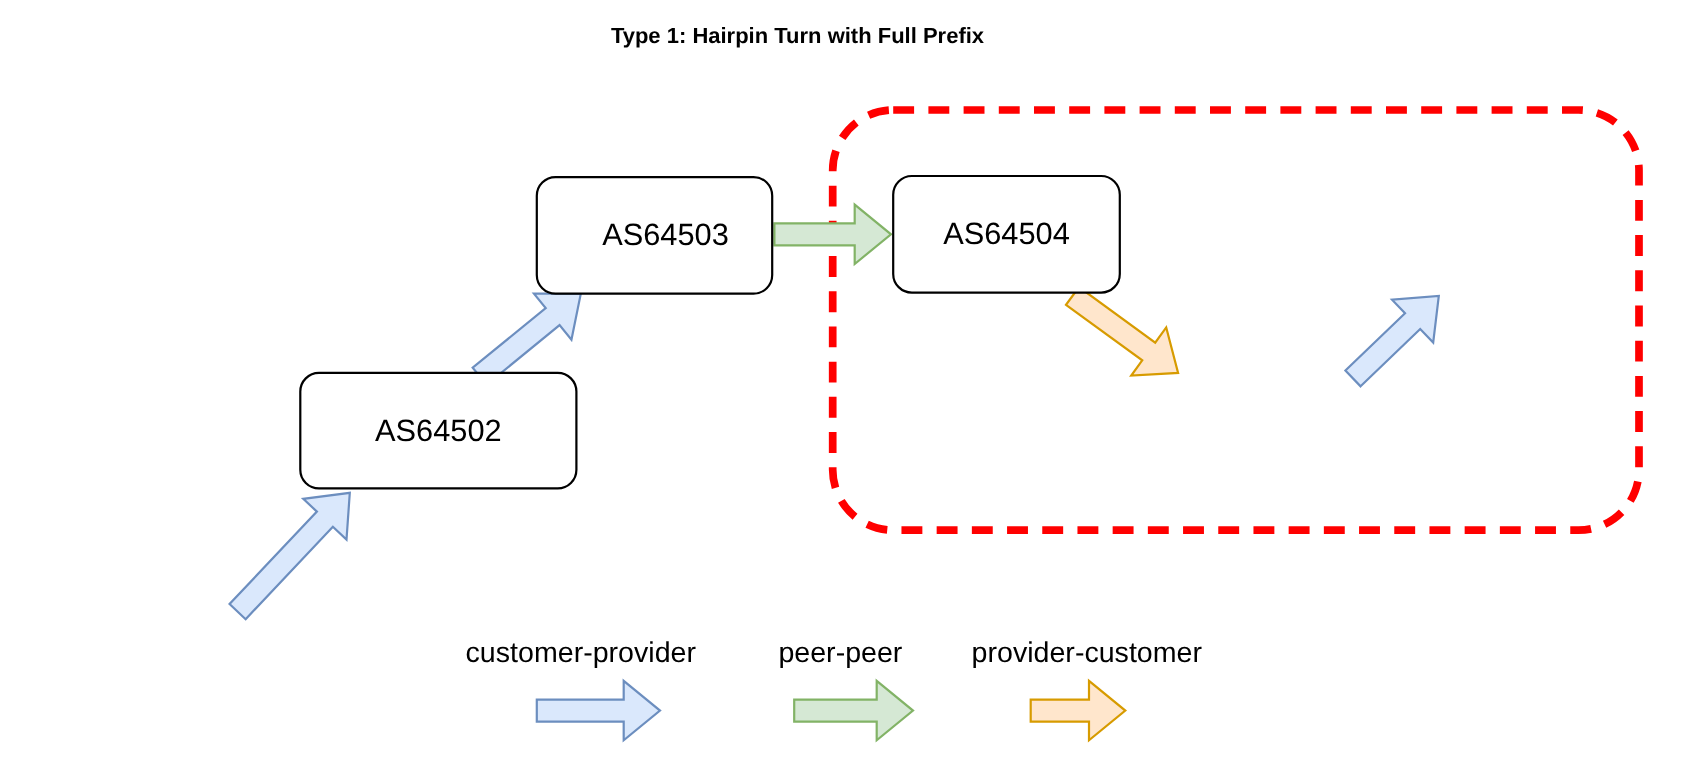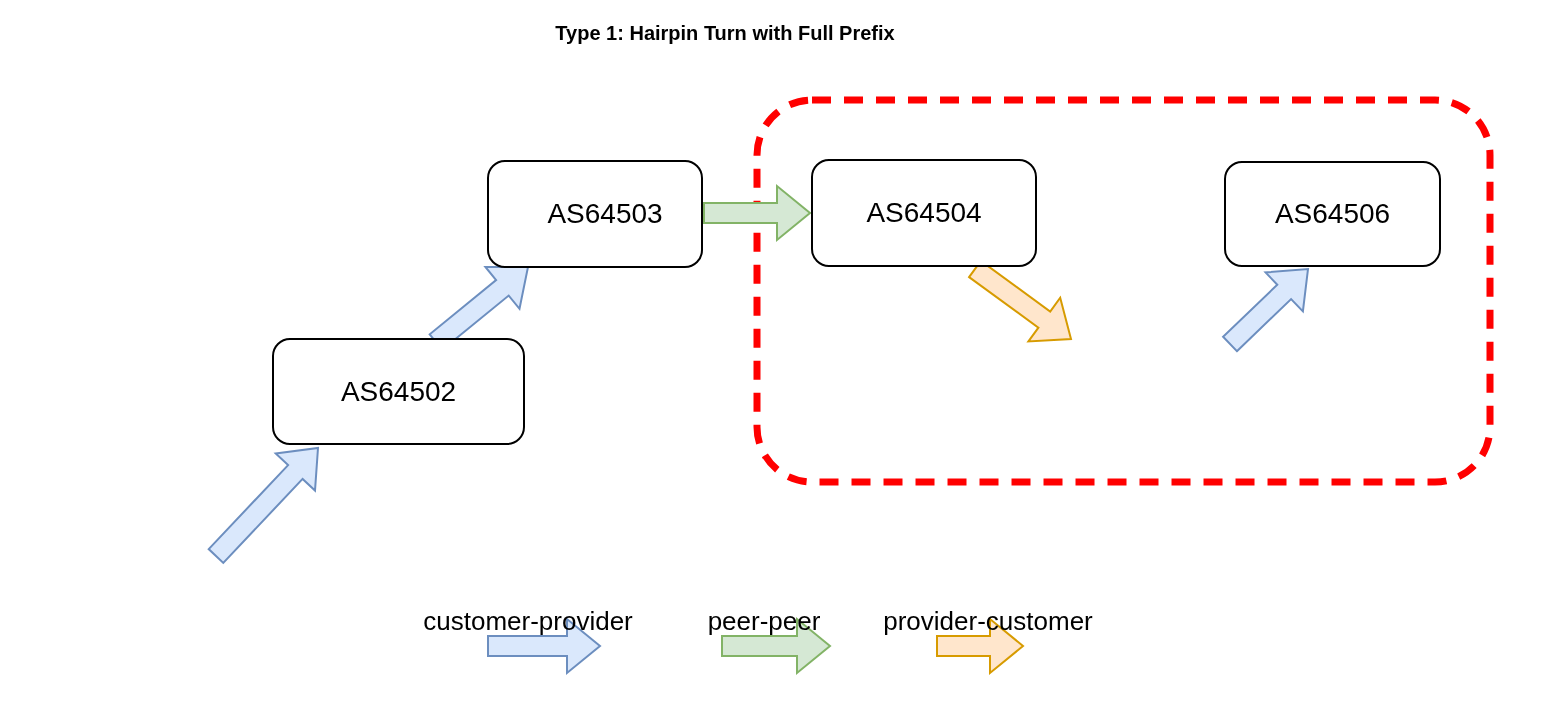--- a/index.html
+++ b/index.html
@@ -46,21 +46,20 @@
     white-space: nowrap;
   }
   .legend-label {
     position: absolute;
     top: 578px;
     font-size: 26px;
     color: #000000;
     text-align: center;
     line-height: 30px;
     white-space: nowrap;
-    margin-top: 28px;
   }
   .arrow {
     stroke-width: 2;
     stroke-linejoin: miter;
   }
   .highlight-rect {
     fill: none;
     stroke-width: 7;
     stroke-dasharray: 19 13;
   }
@@ -95,28 +94,25 @@
 
 
   <div class="node" style="left:272px; top:338px; width:253px; height:107px;">
     <span>AS64502</span>
   </div>
 
   <div class="node" style="left:487px; top:160px; width:216px; height:108px;padding-left:20px;">
     <span>AS64503</span>
   </div>
 
-  <div class="node" style="left:811px; top:159px; width:226px; height:108px;">
+  <div class="node" style="left:811px; top:159px; width:208px; height:108px;">
     <span>AS64504</span>
   </div>
 
 
-  <div class="node" style="left:1224px; top:161px; width:217px; height:106px;">
-    <span>AS64506</span>
-  </div>
 
   <div class="legend-label" style="left:420px; width:216px;">customer-provider</div>
 
   <div class="legend-label" style="left:705px; width:118px;">peer-peer</div>
 
   <div class="legend-label" style="left:873px; width:230px;">provider-customer</div>
 
 </div>
 
 </body></html>

